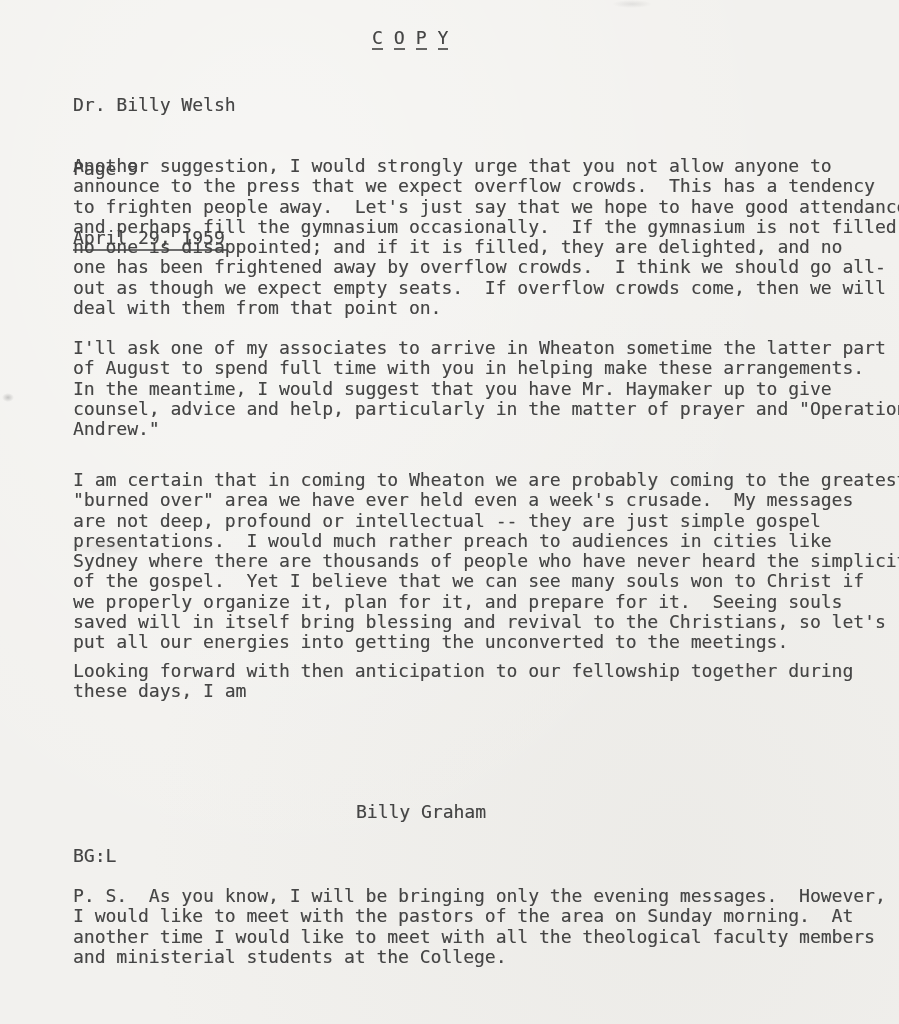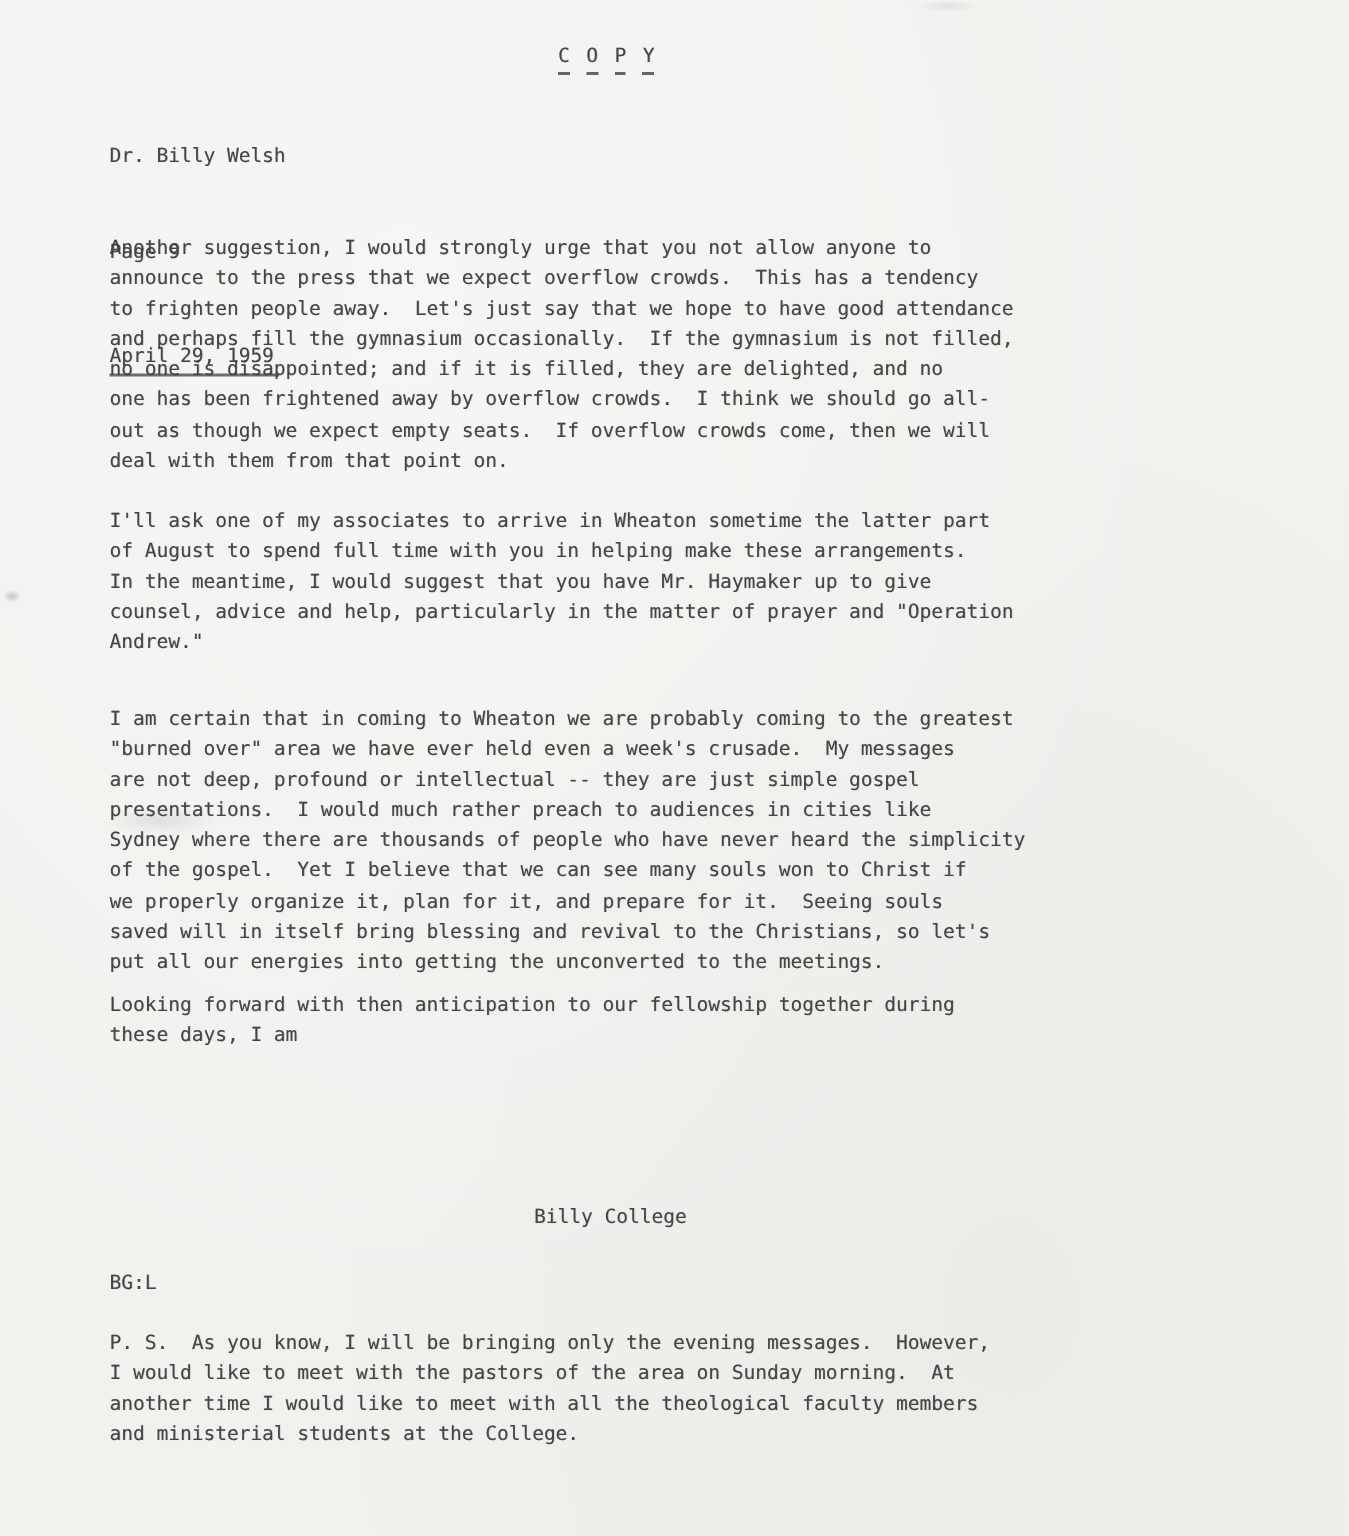--- a/index.html
+++ b/index.html
@@ -10,21 +10,21 @@
   .page {
     position: relative;
     width: 899px;
     height: 1024px;
     background:
       radial-gradient(ellipse at 30% 20%, rgba(255,255,255,0.35), rgba(255,255,255,0) 60%),
       radial-gradient(ellipse at 75% 85%, rgba(210,208,202,0.18), rgba(210,208,202,0) 55%),
       #f2f1ee;
     overflow: hidden;
     font-family: "DejaVu Sans Mono", "Liberation Mono", monospace;
-    font-size: 13px;
+    font-size: 18px;
     line-height: 20.3px;
     color: #454545;
     text-shadow: 0.3px 0.3px 0.5px rgba(40,40,40,0.35);
   }
 
   .copy-heading {
     position: absolute;
     left: 372px;
     top: 28px;
     white-space: nowrap;
@@ -142,21 +142,21 @@
 Sydney where there are thousands of people who have never heard the simplicity
 of the gospel.  Yet I believe that we can see many souls won to Christ if
 we properly organize it, plan for it, and prepare for it.  Seeing souls
 saved will in itself bring blessing and revival to the Christians, so let's
 put all our energies into getting the unconverted to the meetings.</div>
 
   <div class="para p4">Looking forward with then anticipation to our fellowship together during
 these days, I am</div>
 
 
-  <div class="signature">Billy College</div>
+  <div class="signature">Billy Graham</div>
 
   <div class="initials">BG:L</div>
 
   <div class="ps">P. S.  As you know, I will be bringing only the evening messages.  However,
 I would like to meet with the pastors of the area on Sunday morning.  At
 another time I would like to meet with all the theological faculty members
 and ministerial students at the College.</div>
 
   <div class="stain-left"></div>
   <div class="stain-sydney"></div>

